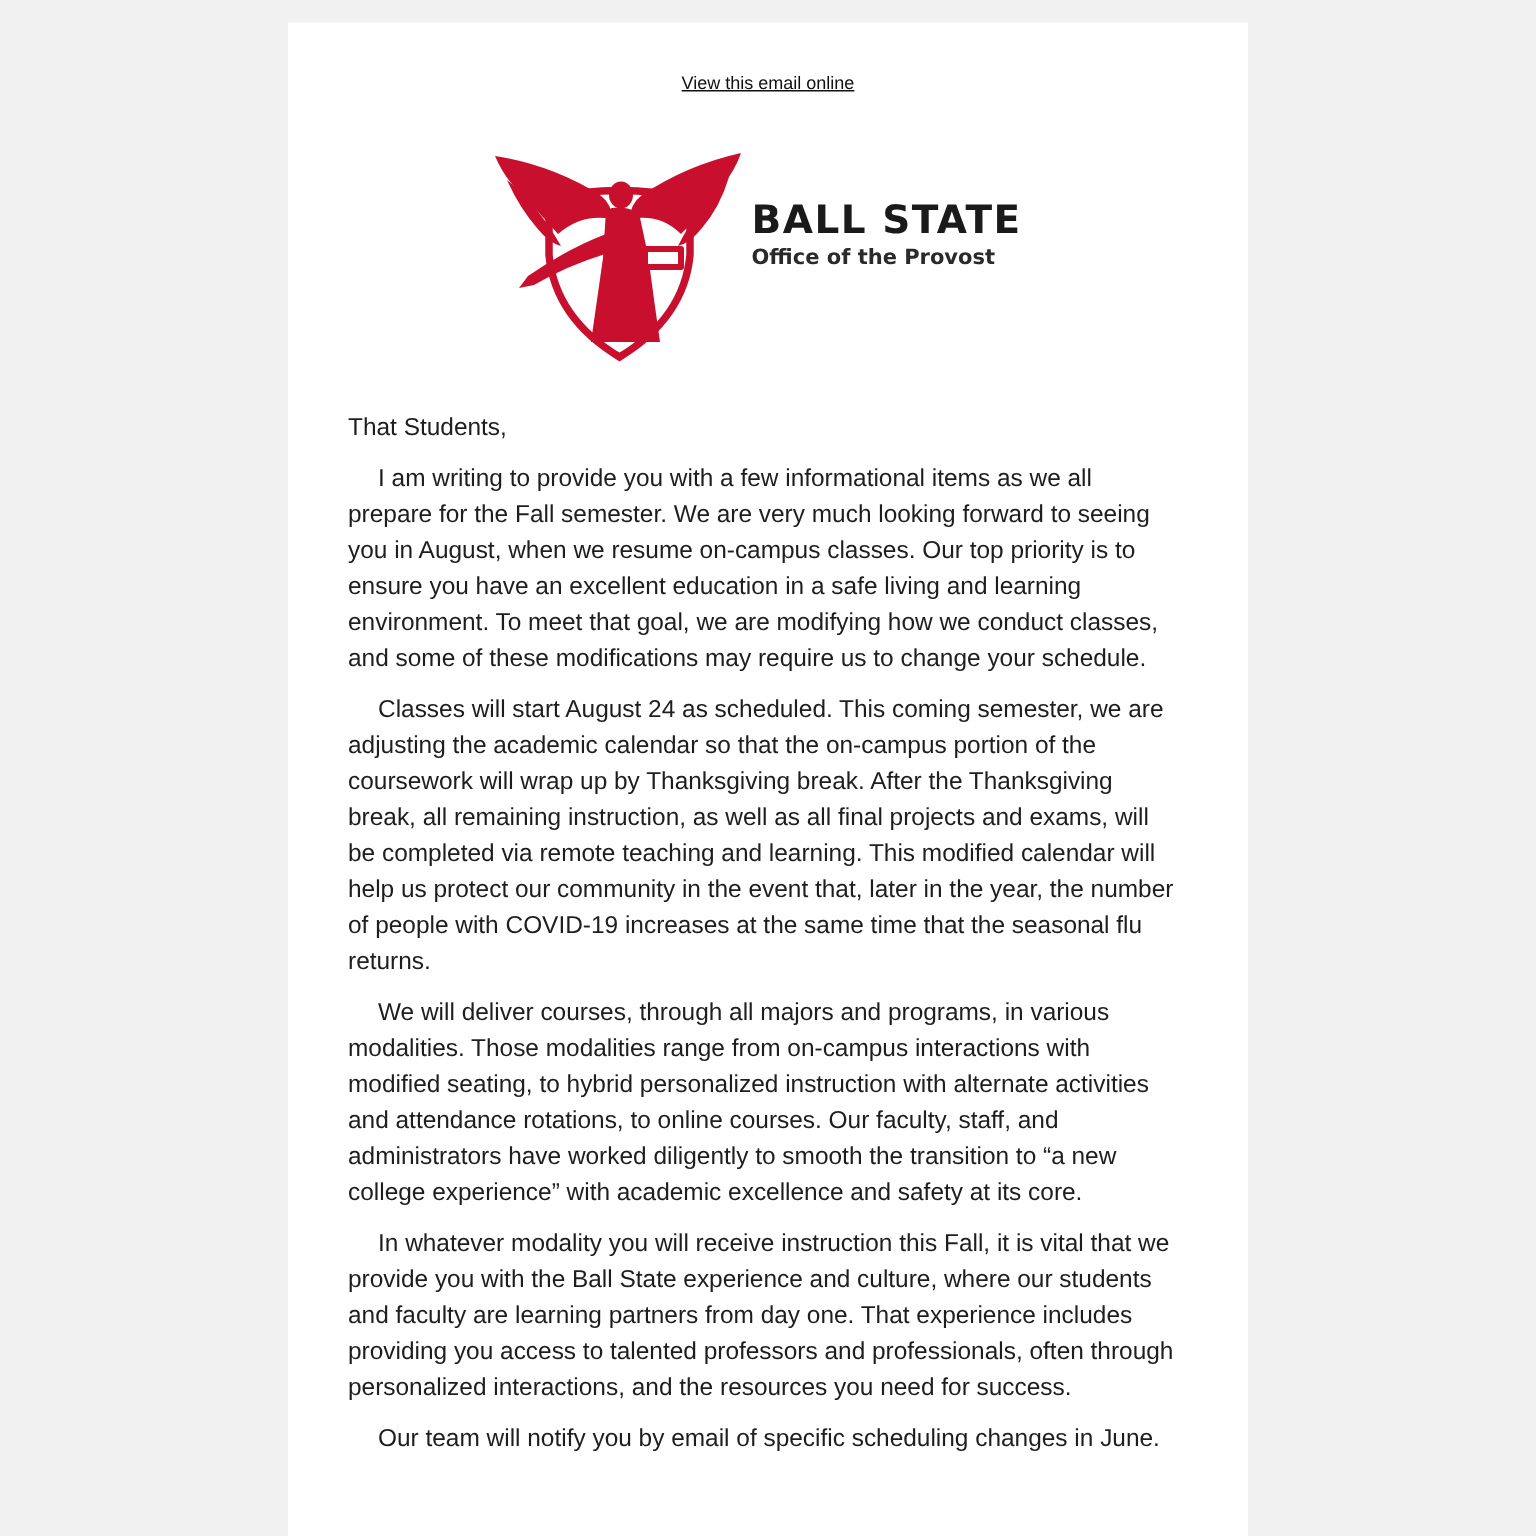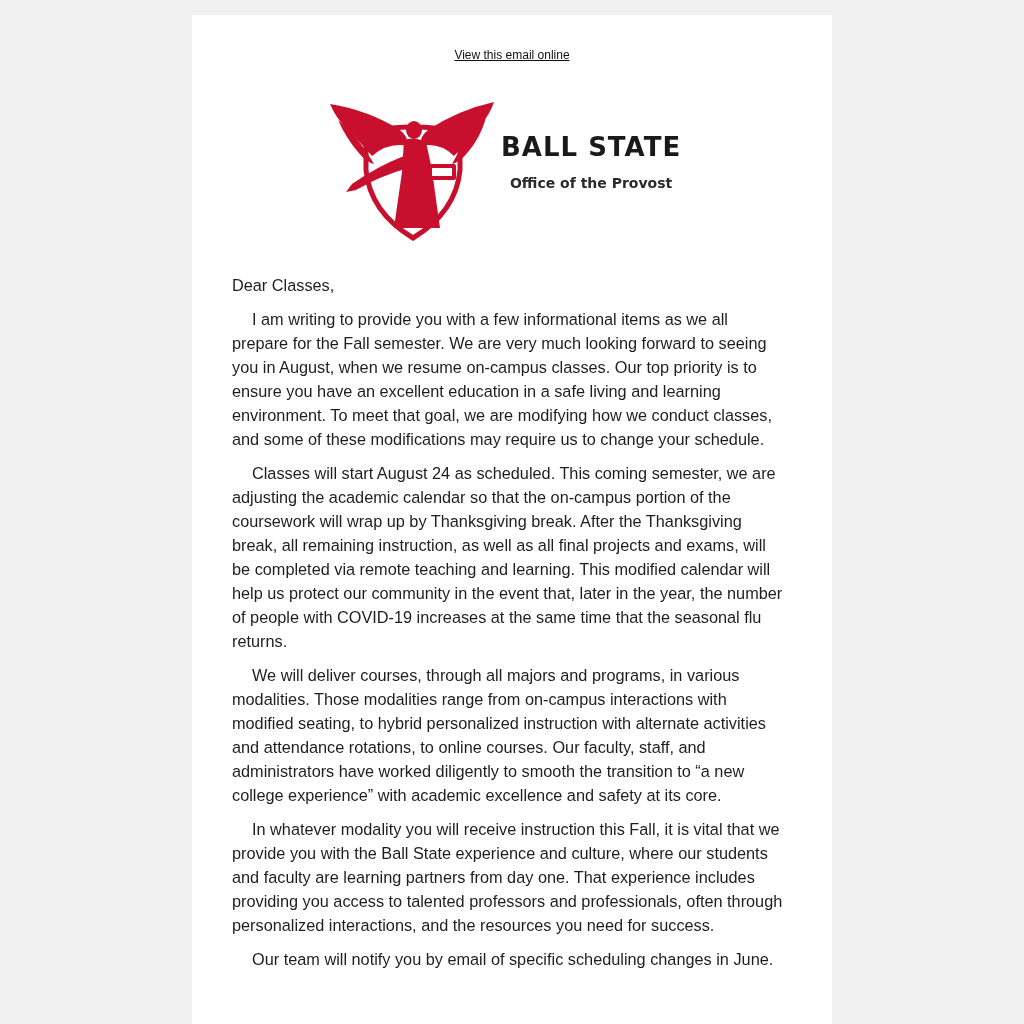--- a/index.html
+++ b/index.html
@@ -35,21 +35,20 @@
       color: #111111;
       text-decoration: underline;
       cursor: pointer;
     }
     .logo {
       position: absolute;
       left: 136px;
       top: 85px;
       width: 370px;
       height: 142px;
-      text-align: center;
     }
     .logo-seal {
       position: absolute;
       left: 0;
       top: 0;
       width: 170px;
       height: 142px;
     }
     .logo-wordmark {
       position: absolute;
@@ -65,21 +64,21 @@
       line-height: 30px;
       white-space: nowrap;
     }
     .wm-line2 {
       font-size: 21px;
       letter-spacing: 2.6px;
       line-height: 28px;
       white-space: nowrap;
     }
     .wm-line3 {
-      margin-top: 12px;
+      margin-top: 1px;
       font-size: 14px;
       font-weight: bold;
       line-height: 18px;
       white-space: nowrap;
       color: #2a2a2a;
     }
     .content {
       position: absolute;
       left: 40px;
       top: 258px;
@@ -128,21 +127,21 @@
         <rect x="104" y="68" width="20" height="8" fill="#ffffff"></rect>
       </g>
     </svg>
     <div class="logo-wordmark">
       <div class="wm-line1">BALL STATE</div>
       <div class="wm-line3">Office of the Provost</div>
     </div>
   </div>
 
   <div class="content">
-    <p class="greeting">Dear Classes,</p>
+    <p class="greeting">That Students,</p>
     <p class="para">I am writing to provide you with a few informational items as we all prepare for the Fall semester. We are very much looking forward to seeing you in August, when we resume on-campus classes. Our top priority is to ensure you have an excellent education in a safe living and learning environment. To meet that goal, we are modifying how we conduct classes, and some of these modifications may require us to change your schedule.</p>
     <p class="para">Classes will start August 24 as scheduled. This coming semester, we are adjusting the academic calendar so that the on-campus portion of the coursework will wrap up by Thanksgiving break. After the Thanksgiving break, all remaining instruction, as well as all final projects and exams, will be completed via remote teaching and learning. This modified calendar will help us protect our community in the event that, later in the year, the number of people with COVID-19 increases at the same time that the seasonal flu returns.</p>
     <p class="para">We will deliver courses, through all majors and programs, in various modalities. Those modalities range from on-campus interactions with modified seating, to hybrid personalized instruction with alternate activities and attendance rotations, to online courses. Our faculty, staff, and administrators have worked diligently to smooth the transition to “a new college experience” with academic excellence and safety at its core.</p>
     <p class="para">In whatever modality you will receive instruction this Fall, it is vital that we provide you with the Ball State experience and culture, where our students and faculty are learning partners from day one. That experience includes providing you access to talented professors and professionals, often through personalized interactions, and the resources you need for success.</p>
     <p class="para">Our team will notify you by email of specific scheduling changes in June.</p>
   </div>
 
 </div>
 
 </body></html>

